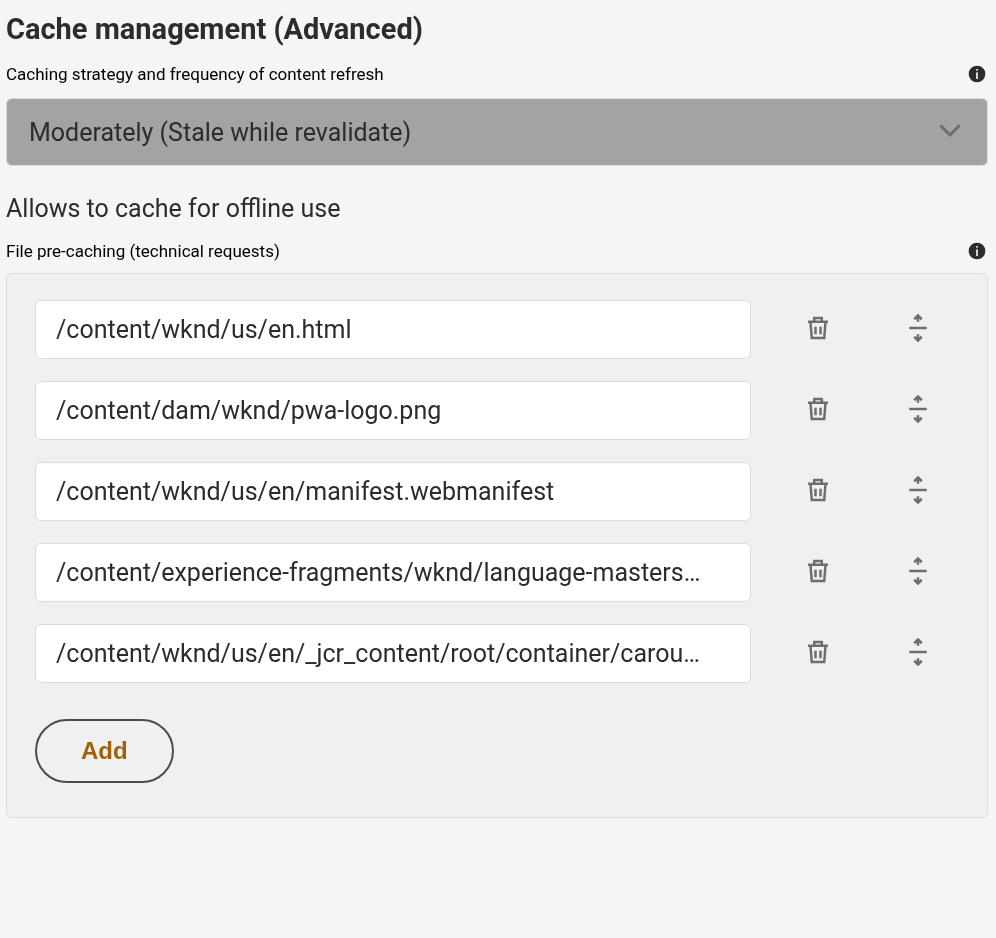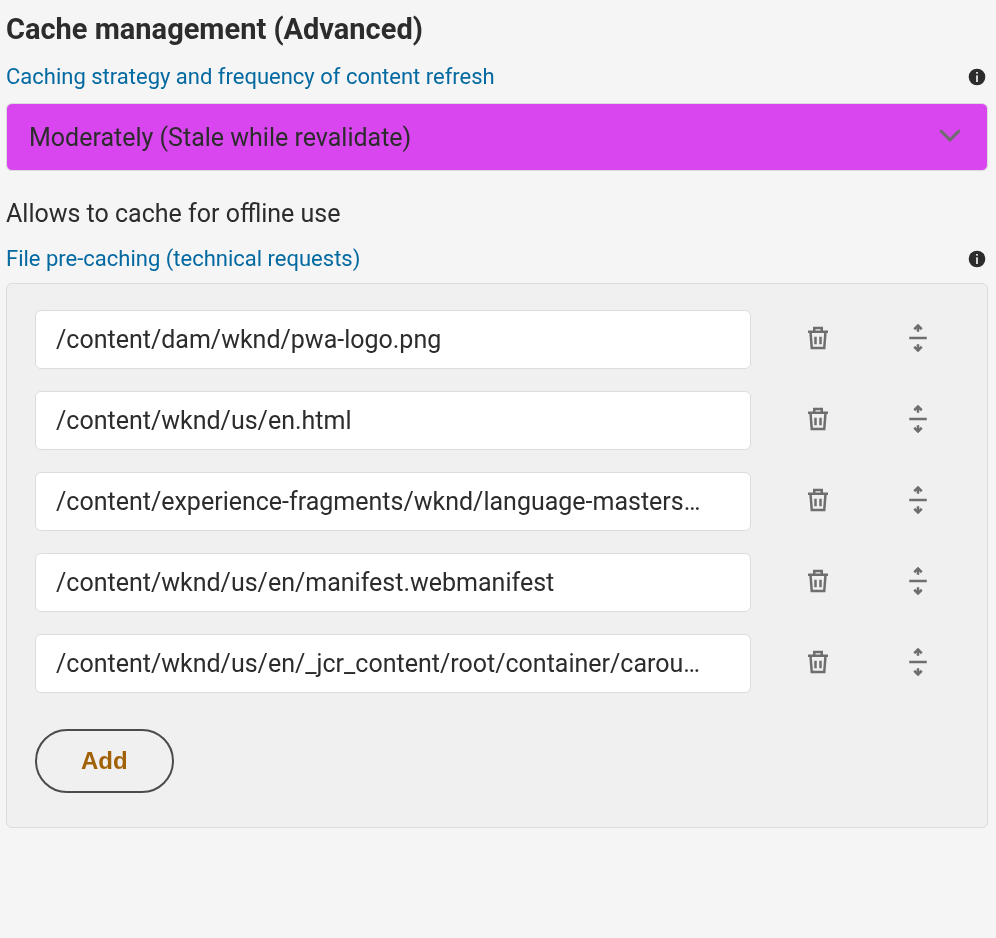--- a/index.html
+++ b/index.html
@@ -1,24 +1,24 @@
 <!DOCTYPE html>
 <html><head>
 <meta charset="utf-8">
 <style>
   html,body{margin:0;padding:0;background:#f5f5f5;font-family:-apple-system,BlinkMacSystemFont,"Segoe UI",Roboto,Helvetica,Arial,sans-serif;color:#222;font-size:16px;}
   .page{width:996px;height:938px;box-sizing:border-box;padding:10px 8px 0 6px;}
   .section-title{font-size:29px;font-weight:700;color:#2c2c2c;margin:2px 0 8px 0;}
   .section-desc{font-size:25px;color:#2c2c2c;line-height:1.35;margin:18px 0 8px 0;font-weight:400;}
   .label-row{display:flex;align-items:center;justify-content:space-between;margin-top:18px;}
-  .field-label{font-size:22px;color:#0369a1;}
+  .field-label{font-size:17px;color:#000000;}
   .subsection-title{font-size:25px;color:#2c2c2c;margin-top:28px;margin-bottom:2px;font-weight:400;}
   .info-icon{width:22px;display:flex;align-items:center;justify-content:center;}
   .info-icon svg{width:20px;height:20px;}
-  .select{display:flex;align-items:center;justify-content:space-between;background:#d946ef;border:1px solid #dcdcdc;border-radius:6px;padding:16px 22px;margin-top:14px;cursor:pointer;}
+  .select{display:flex;align-items:center;justify-content:space-between;background:#a3a3a3;border:1px solid #dcdcdc;border-radius:6px;padding:16px 22px;margin-top:14px;cursor:pointer;}
   .select-value{font-size:25px;color:#2c2c2c;}
   .chevron svg{width:30px;height:30px;stroke:#6e6e6e;}
   .list-panel{margin-top:12px;border:1px solid #dcdcdc;border-radius:6px;background:#f0f0f0;padding:26px 28px 34px 28px;}
   .file-row{display:flex;align-items:center;margin-bottom:22px;}
   .file-input{flex:0 0 716px;background:#fff;border:1px solid #dcdcdc;border-radius:6px;padding:14px 20px;font-size:25px;color:#2c2c2c;box-sizing:border-box;overflow:hidden;white-space:nowrap;text-overflow:ellipsis;}
   .icon-btn{width:50px;display:flex;align-items:center;justify-content:center;cursor:pointer;}
   .icon-btn svg{width:30px;height:30px;fill:none;stroke:#6e6e6e;}
   .spacer-a{flex:0 0 42px;}
   .spacer-b{flex:0 0 50px;}
   .add-btn{margin-top:14px;border:2px solid #4b4b4b;border-radius:34px;padding:16px 44px;background:transparent;font-size:24px;font-weight:700;color:#a16207;cursor:pointer;}
@@ -59,20 +59,44 @@
           <circle cx="12" cy="12" r="10" fill="#2c2c2c"></circle>
           <rect x="11" y="10" width="2" height="8" fill="#f5f5f5"></rect>
           <rect x="11" y="6" width="2" height="2" fill="#f5f5f5"></rect>
         </svg>
     </div>
   </div>
 
   <div class="list-panel">
 
     <div class="file-row">
+      <div class="file-input">/content/wknd/us/en.html</div>
+      <div class="spacer-a"></div>
+      <div class="icon-btn">
+        <span><svg viewBox="0 0 24 24" stroke-width="2">
+              <path d="M4 7h16"></path>
+              <path d="M9 7V4h6v3"></path>
+              <path d="M6 7l1 13h10l1-13"></path>
+              <path d="M10 11v6"></path>
+              <path d="M14 11v6"></path>
+            </svg></span>
+      </div>
+      <div class="spacer-b"></div>
+      <div class="icon-btn">
+        <span><svg viewBox="0 0 24 24" stroke-width="2">
+              <path d="M12 2v5"></path>
+              <path d="M9 5l3-3 3 3"></path>
+              <path d="M12 22v-5"></path>
+              <path d="M9 19l3 3 3-3"></path>
+              <path d="M5 12h14"></path>
+            </svg></span>
+      </div>
+    </div>
+
+    <div class="file-row">
       <div class="file-input">/content/dam/wknd/pwa-logo.png</div>
       <div class="spacer-a"></div>
       <div class="icon-btn">
         <span>
           <svg viewBox="0 0 24 24" stroke-width="2">
               <path d="M4 7h16"></path>
               <path d="M9 7V4h6v3"></path>
               <path d="M6 7l1 13h10l1-13"></path>
               <path d="M10 11v6"></path>
               <path d="M14 11v6"></path>
@@ -87,21 +111,21 @@
               <path d="M9 5l3-3 3 3"></path>
               <path d="M12 22v-5"></path>
               <path d="M9 19l3 3 3-3"></path>
               <path d="M5 12h14"></path>
             </svg>
         </span>
       </div>
     </div>
 
     <div class="file-row">
-      <div class="file-input">/content/wknd/us/en.html</div>
+      <div class="file-input">/content/wknd/us/en/manifest.webmanifest</div>
       <div class="spacer-a"></div>
       <div class="icon-btn">
         <span><svg viewBox="0 0 24 24" stroke-width="2">
               <path d="M4 7h16"></path>
               <path d="M9 7V4h6v3"></path>
               <path d="M6 7l1 13h10l1-13"></path>
               <path d="M10 11v6"></path>
               <path d="M14 11v6"></path>
             </svg></span>
       </div>
@@ -112,44 +136,20 @@
               <path d="M9 5l3-3 3 3"></path>
               <path d="M12 22v-5"></path>
               <path d="M9 19l3 3 3-3"></path>
               <path d="M5 12h14"></path>
             </svg></span>
       </div>
     </div>
 
     <div class="file-row">
       <div class="file-input">/content/experience-fragments/wknd/language-masters…</div>
-      <div class="spacer-a"></div>
-      <div class="icon-btn">
-        <span><svg viewBox="0 0 24 24" stroke-width="2">
-              <path d="M4 7h16"></path>
-              <path d="M9 7V4h6v3"></path>
-              <path d="M6 7l1 13h10l1-13"></path>
-              <path d="M10 11v6"></path>
-              <path d="M14 11v6"></path>
-            </svg></span>
-      </div>
-      <div class="spacer-b"></div>
-      <div class="icon-btn">
-        <span><svg viewBox="0 0 24 24" stroke-width="2">
-              <path d="M12 2v5"></path>
-              <path d="M9 5l3-3 3 3"></path>
-              <path d="M12 22v-5"></path>
-              <path d="M9 19l3 3 3-3"></path>
-              <path d="M5 12h14"></path>
-            </svg></span>
-      </div>
-    </div>
-
-    <div class="file-row">
-      <div class="file-input">/content/wknd/us/en/manifest.webmanifest</div>
       <div class="spacer-a"></div>
       <div class="icon-btn">
         <span><svg viewBox="0 0 24 24" stroke-width="2">
               <path d="M4 7h16"></path>
               <path d="M9 7V4h6v3"></path>
               <path d="M6 7l1 13h10l1-13"></path>
               <path d="M10 11v6"></path>
               <path d="M14 11v6"></path>
             </svg></span>
       </div>

